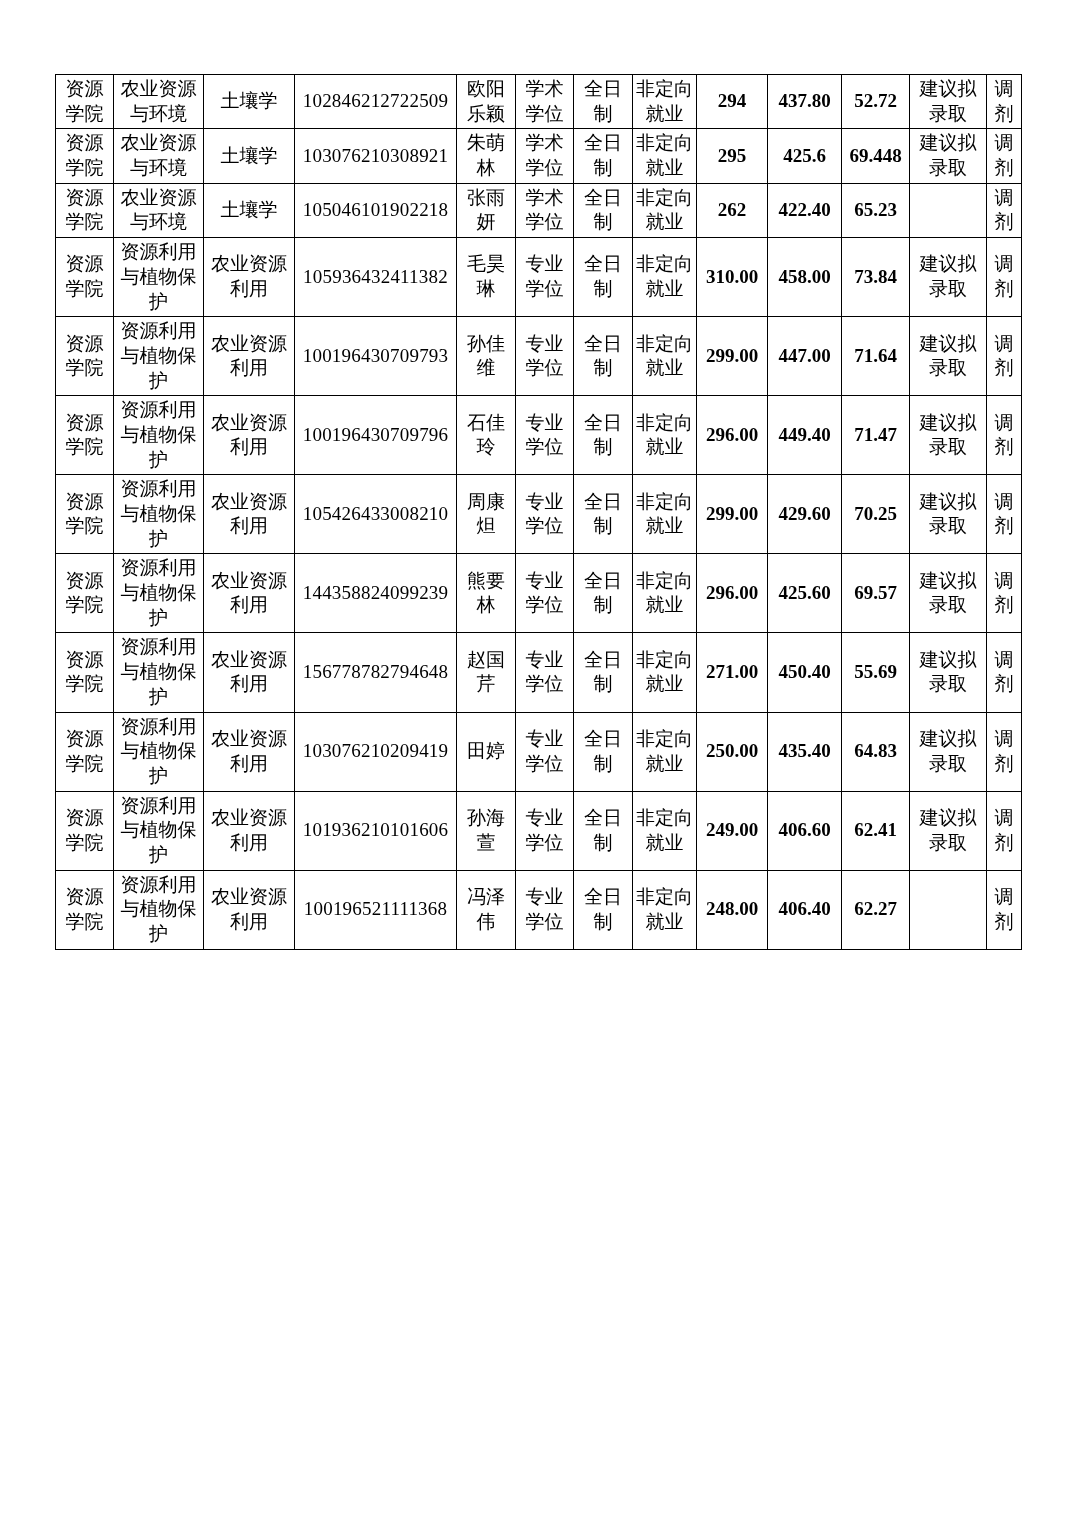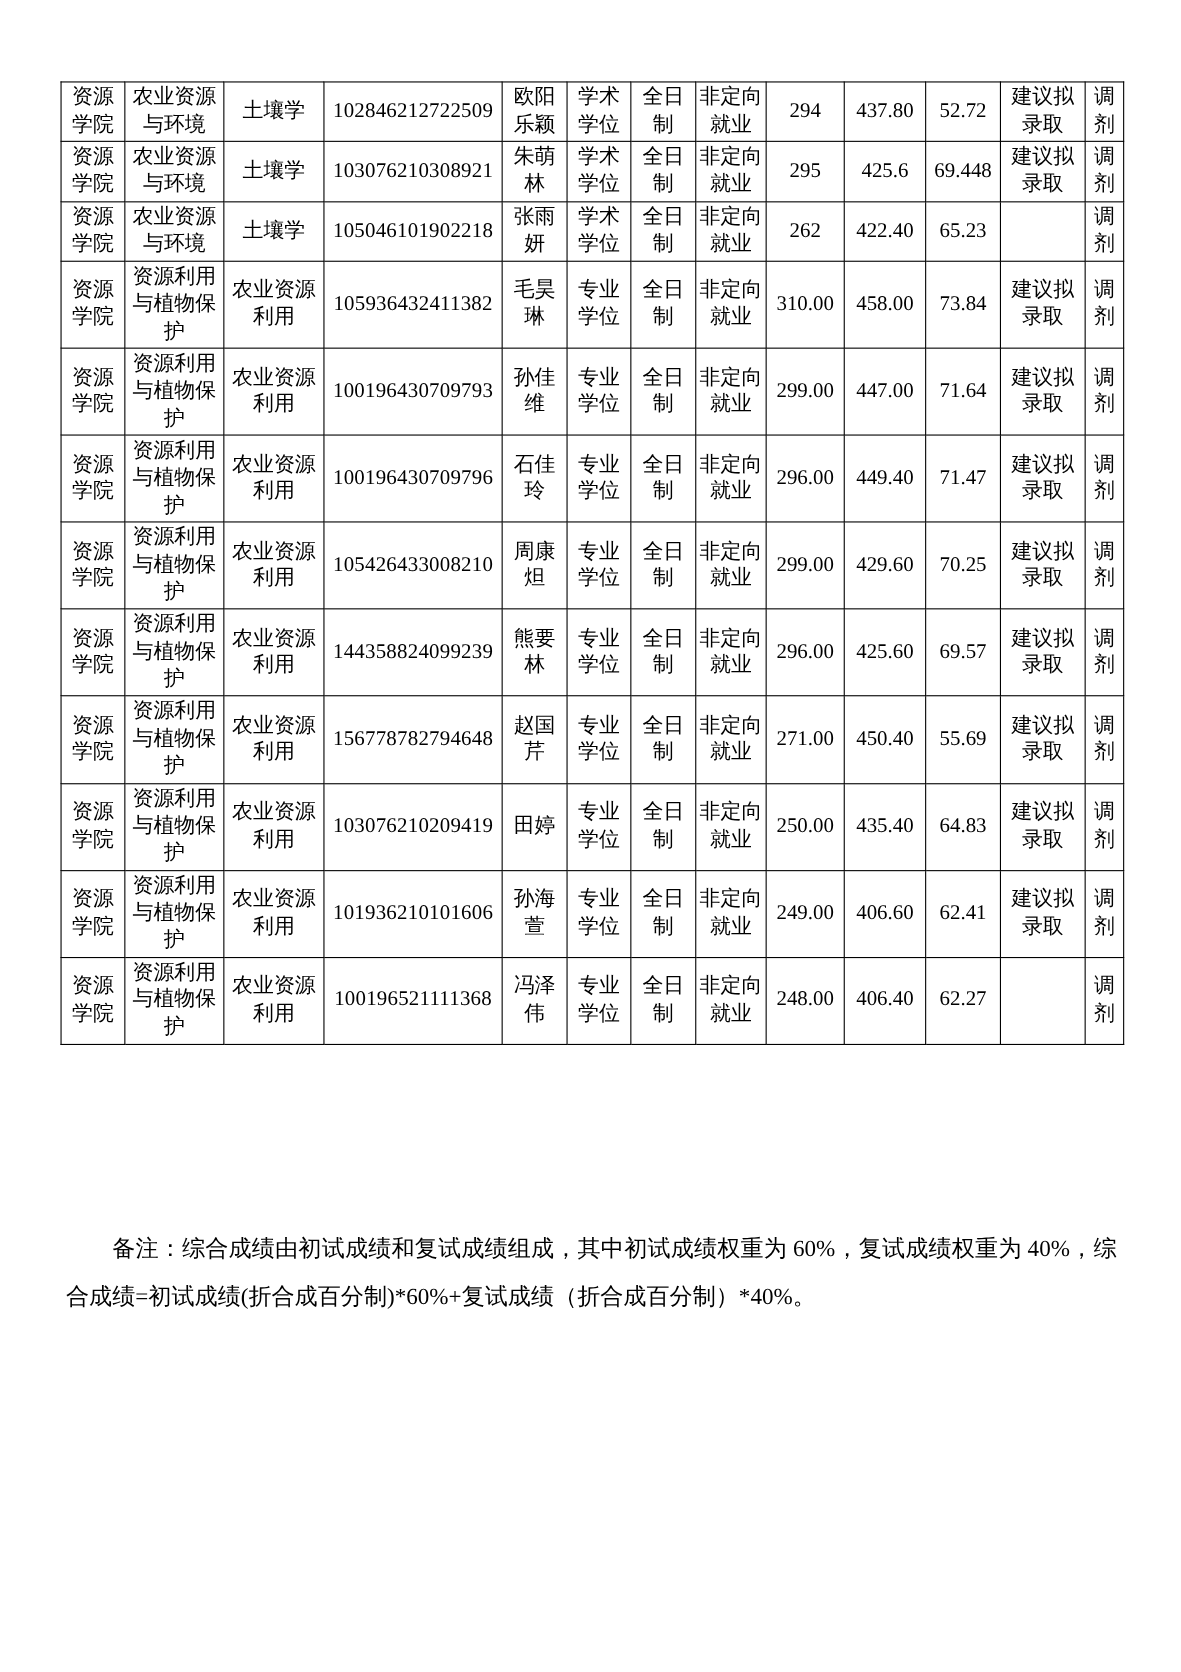--- a/index.html
+++ b/index.html
@@ -51,21 +51,21 @@
   col.c-employ    { width: 64px; }
   col.c-initial   { width: 71px; }
   col.c-retest    { width: 74px; }
   col.c-total     { width: 68px; }
   col.c-result    { width: 77px; }
   col.c-source    { width: 35px; }
 
   td.num {
     font-family: "DejaVu Sans", "Liberation Sans", sans-serif;
     font-size: 17px;
-    font-weight: 400;
+    font-weight: 700;
     letter-spacing: 0px;
     margin-left: 48px;
   }
   td.idnum {
     font-family: "DejaVu Sans", "Liberation Sans", sans-serif;
     font-size: 17px;
     font-weight: 500;
     letter-spacing: 0.2px;
   }
   td.cn {
@@ -283,15 +283,14 @@
           <td class="cn">非定向就业</td>
           <td class="num">248.00</td>
           <td class="num">406.40</td>
           <td class="num">62.27</td>
           <td class="cn"></td>
           <td class="cn">调剂</td>
         </tr>
       </tbody>
   </table>
 
-  <div class="note">备注：综合成绩由初试成绩和复试成绩组成，其中初试成绩权重为 60%，复试成绩权重为 40%，综合成绩=初试成绩(折合成百分制)*60%+复试成绩（折合成百分制）*40%。</div>
 
 </div>
 
 </body></html>

